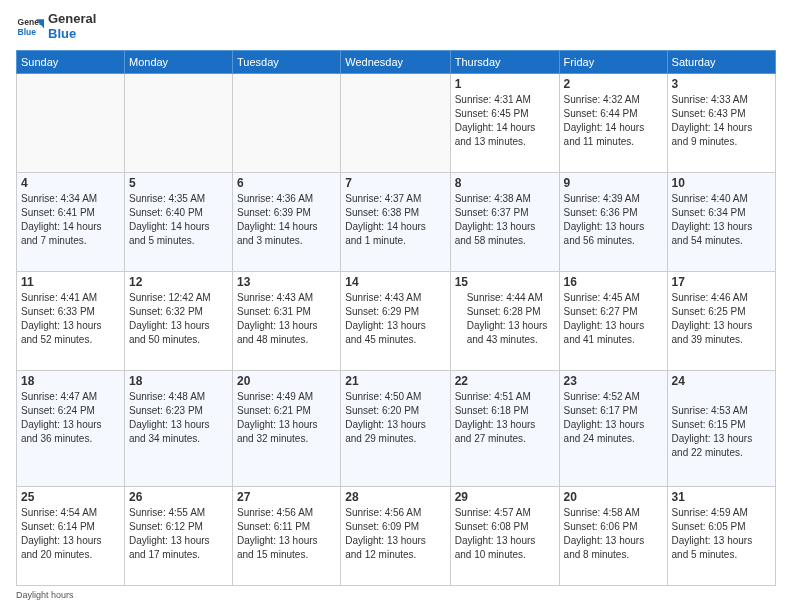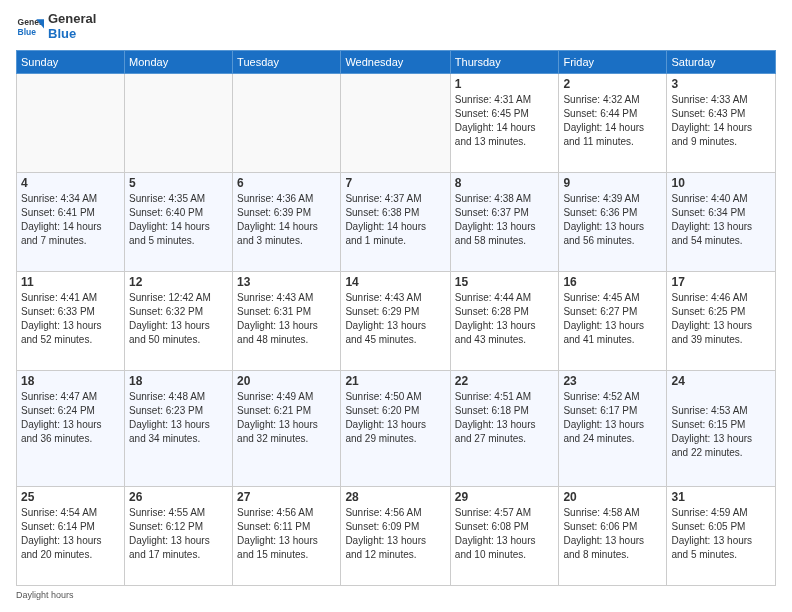--- a/index.html
+++ b/index.html
@@ -226,21 +226,21 @@
           </td>
           <td>
             <span class="day-number">14</span>
             <div class="day-info" style="white-space: pre-line;">Sunrise: 4:43 AM
 Sunset: 6:29 PM
 Daylight: 13 hours
 and 45 minutes.</div>
           </td>
           <td>
             <span class="day-number">15</span>
-            <div class="day-info" style="white-space: pre-line;">Sunrise: 4:44 AM
+            <div class="day-info" style="white-space: pre-line; margin-left: 12px;">Sunrise: 4:44 AM
 Sunset: 6:28 PM
 Daylight: 13 hours
 and 43 minutes.</div>
           </td>
           <td>
             <span class="day-number">16</span>
             <div class="day-info" style="white-space: pre-line;">Sunrise: 4:45 AM
 Sunset: 6:27 PM
 Daylight: 13 hours
 and 41 minutes.</div>

